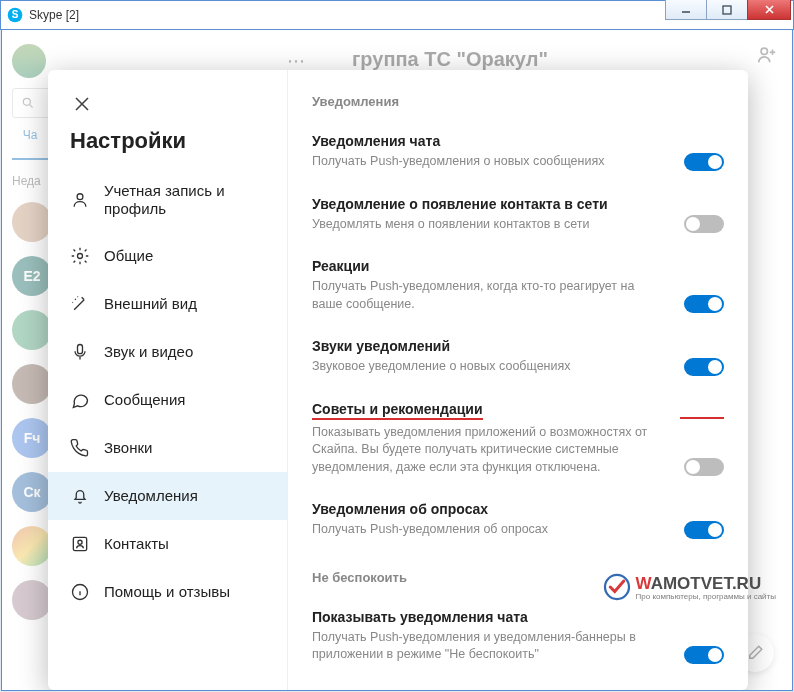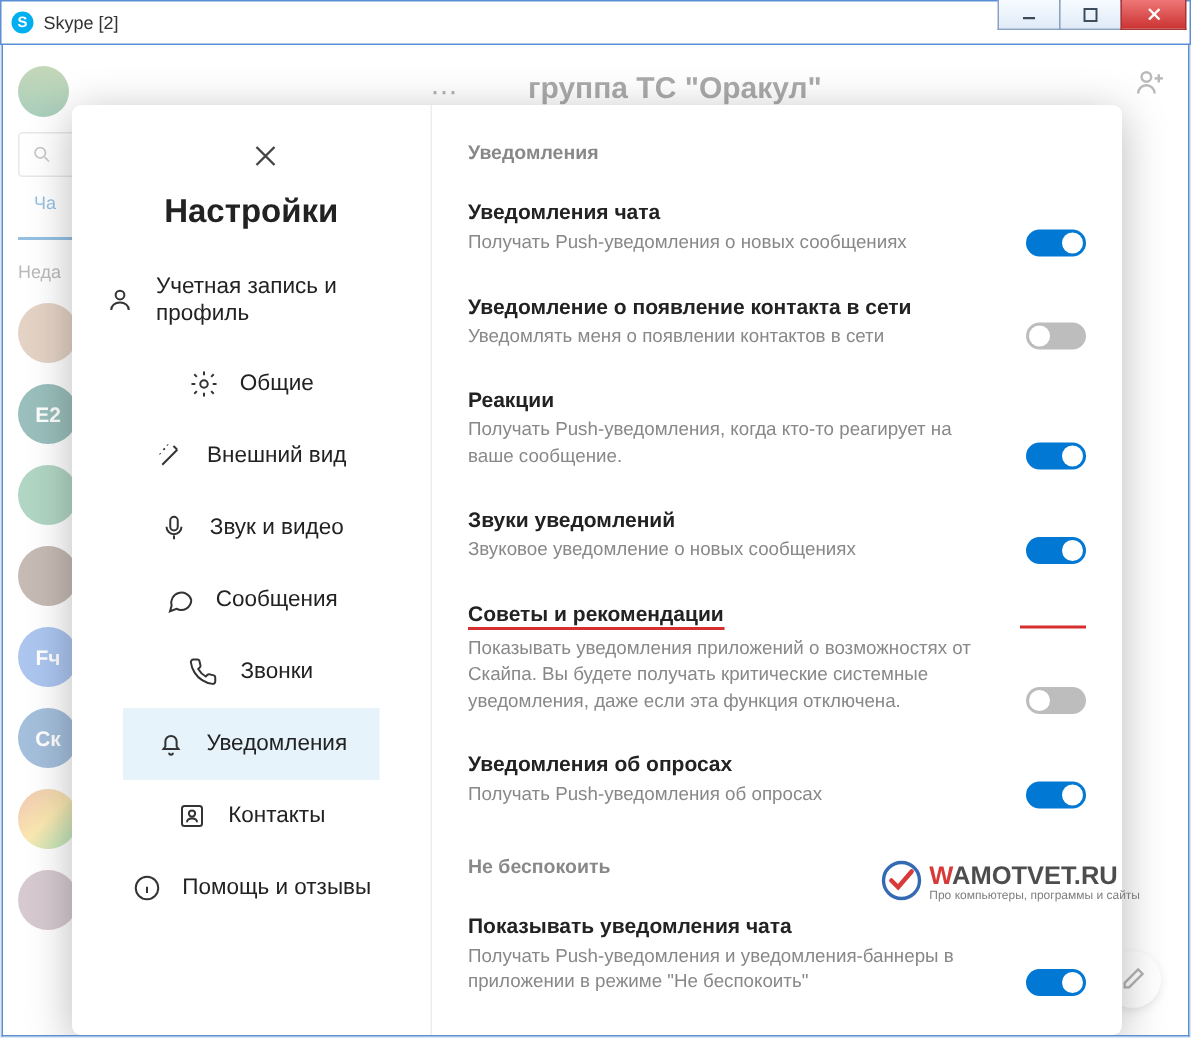--- a/index.html
+++ b/index.html
@@ -25,21 +25,21 @@
 .bg-tab { margin-top:10px; font-size:12px; color:#0078d4; border-bottom:2px solid #0078d4; width:36px; text-align:center; padding-bottom:16px; }
 .bg-recent { margin-top:14px; font-size:12px; color:#666; }
 .bg-contact { display:flex; align-items:center; gap:10px; margin-top:14px; }
 .bg-cavatar { width:40px; height:40px; border-radius:50%; background:#888; position:relative; font-size:14px; color:#fff; display:flex; align-items:center; justify-content:center; font-weight:600; }
 .bg-main { position:absolute; left:330px; top:0; right:0; padding:18px 20px; }
 .bg-grouptitle { font-size:20px; font-weight:600; color:#444; }
 .dim-overlay { position:absolute; inset:0; background:rgba(255,255,255,.55); }
 
 
 .modal { position:absolute; left:46px; top:40px; width:700px; height:620px; background:#fff; border-radius:6px; box-shadow:0 6px 30px rgba(0,0,0,.28); display:flex; overflow:hidden; }
-.modal-left { width:240px; border-right:1px solid #eee; padding:18px 0 0 0; display:flex; flex-direction:column;align-items:center; }
+.modal-left { width:240px; border-right:1px solid #eee; padding:18px 0 0 0; display:flex; flex-direction:column; }
 .close-x { width:32px; height:32px; margin-left:18px; margin-bottom:8px; display:flex; align-items:center; justify-content:center; cursor:pointer; }
 .modal-title { font-size:22px; font-weight:600; color:#222; padding:0 22px 14px; }
 .nav-item { display:flex; align-items:center; gap:14px; padding:14px 22px; font-size:15px; color:#222; cursor:pointer; }
 .nav-item.active { background:#e6f3fb; }
 .nav-icon { width:20px; height:20px; flex-shrink:0; color:#333; }
 .nav-label { line-height:1.2; }
 
 .modal-right { flex:1; padding:20px 24px 0 24px; overflow-y:auto; }
 .section-head { font-size:13px; font-weight:600; color:#888; margin:4px 0 14px; }
 .setting { display:flex; align-items:flex-end; gap:16px; padding:10px 0 14px; border-bottom:1px solid transparent; position:relative; }
@@ -49,21 +49,21 @@
 .toggle { width:40px; height:18px; border-radius:10px; position:relative; flex-shrink:0; margin-top:2px; cursor:pointer; }
 .toggle.on { background:#0078d4; }
 .toggle.off { background:#bdbdbd; }
 .toggle .knob { width:14px; height:14px; border-radius:50%; background:#fff; position:absolute; top:2px; }
 .toggle.on .knob { right:2px; }
 .toggle.off .knob { left:2px; }
 .underline-red { border-bottom:2px solid #d62f2f; display:inline-block; padding-bottom:1px; }
 .red-mark { position:absolute; width:44px; height:2px; background:#d62f2f; right:0; top:26px; }
 
 
-.watermark { position:absolute; right:32px; bottom:88px; display:flex; align-items:center; gap:4px; opacity:.95; }
+.watermark { position:absolute; right:16px; bottom:88px; display:flex; align-items:center; gap:4px; opacity:.95; }
 .wm-icon { width:30px; height:30px; }
 .wm-text { font-family:Georgia,serif; font-weight:bold; font-size:17px; }
 .wm-w { color:#d62f2f; } .wm-rest { color:#444; }
 .wm-sub { font-size:8px; color:#777; display:block; margin-top:-2px; }
 
 svg { display:block; }
 </style>
 </head>
 <body>
 

